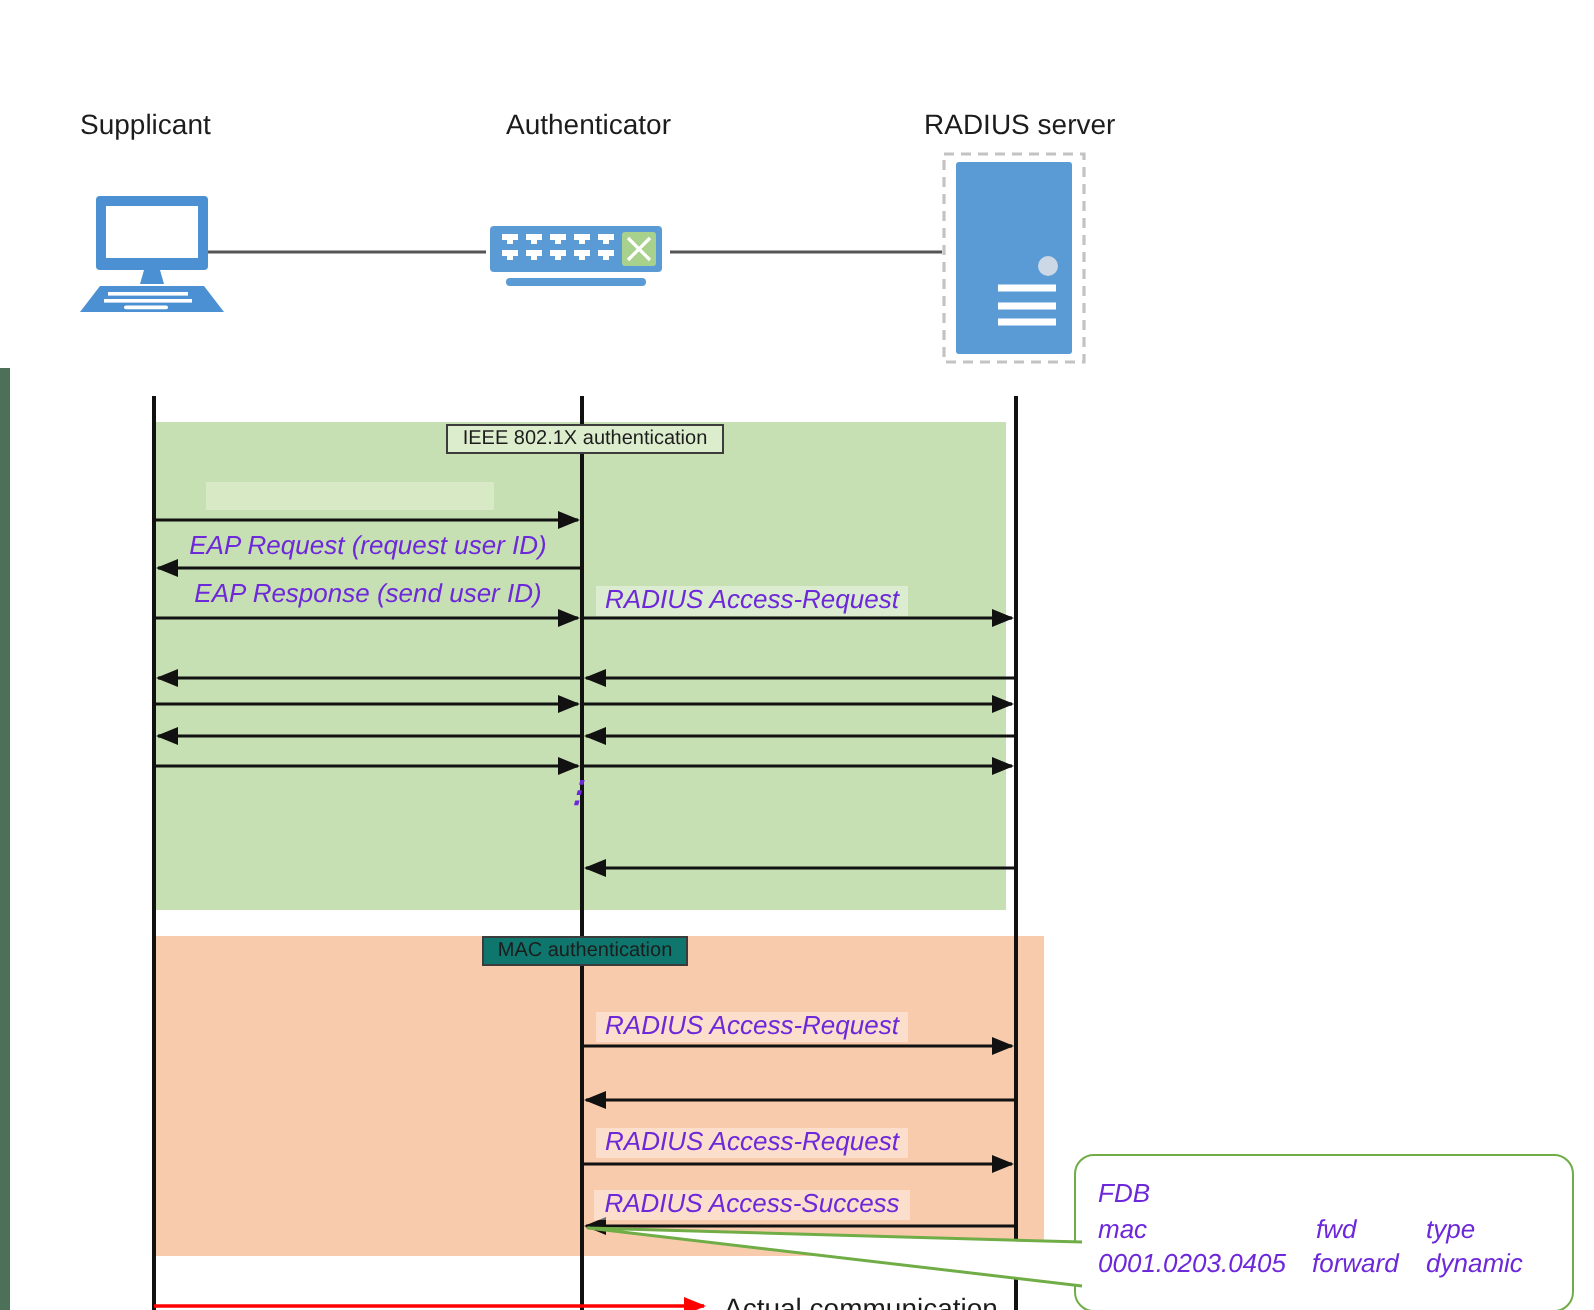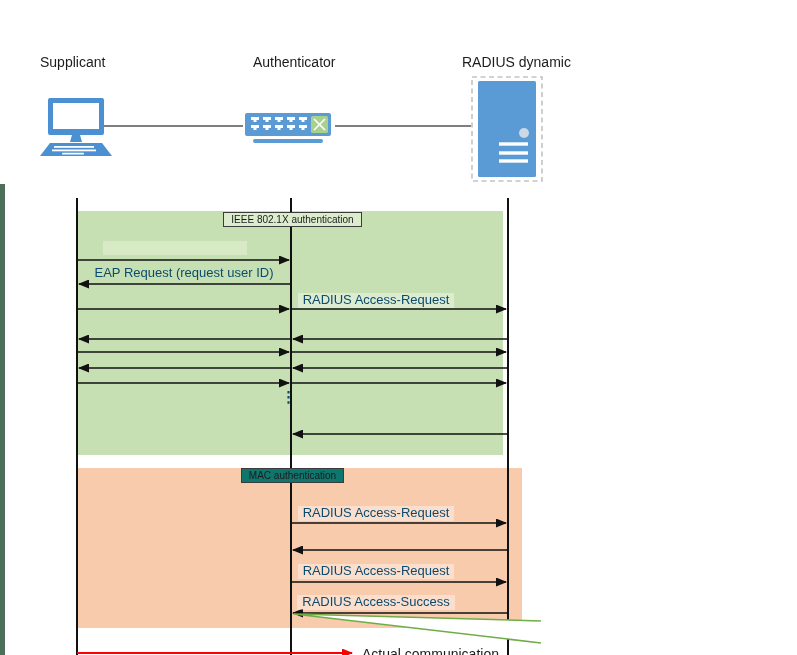--- a/index.html
+++ b/index.html
@@ -1,20 +1,20 @@
 <!DOCTYPE html>
 <html><head>
 <meta charset="utf-8">
 <style>
   html,body{margin:0;padding:0;background:#fff;}
   .page{position:relative;width:797px;height:655px;background:#fff;overflow:hidden;
         font-family:"Liberation Sans",sans-serif;color:#1c1c1c;margin-top:36px;}
   .abs{position:absolute;}
   .node-label{font-size:14px;white-space:nowrap;}
-  .lbl{font-size:13px;line-height:1.15;white-space:nowrap;color:#0c4a6e;}
+  .lbl{font-size:13px;line-height:1.15;white-space:nowrap;color:#6d28d9;font-style:italic;}
   .leftbar{left:0;top:148px;width:5px;height:507px;background:#4d7058;}
   .bg-green{left:77px;top:175px;width:426px;height:244px;background:#c6e0b4;z-index:0;}
   .bg-orange{left:77px;top:432px;width:445px;height:160px;background:#f8cbad;z-index:0;}
   .layer{z-index:1;left:0;top:0;}
   .msgrow{z-index:2;display:flex;justify-content:center;}
   .seg-left{left:77px;width:214px;}
   .seg-right{left:291px;width:170px;}
   .chip{padding:0 5px;background:rgba(255,255,255,0.38);}
   .titlewrap{left:77px;width:431px;display:flex;justify-content:center;z-index:2;}
   .titlebox{border:1px solid #3c3c3c;padding:1px 7px;font-size:10px;white-space:nowrap;}
@@ -30,21 +30,21 @@
 </style>
 </head>
 <body>
 
 <div class="page">
 
   <div class="abs leftbar"></div>
 
   <div class="abs node-label" style="left:40px;top:18px">Supplicant</div>
   <div class="abs node-label" style="left:253px;top:18px">Authenticator</div>
-  <div class="abs node-label" style="left:462px;top:18px">RADIUS dynamic</div>
+  <div class="abs node-label" style="left:462px;top:18px">RADIUS server</div>
 
   <svg class="abs" style="left:38px;top:60px" width="78" height="64" viewBox="0 0 78 64">
     <rect x="10" y="2" width="56" height="37" rx="2" fill="#4a90d2"></rect>
     <rect x="15" y="7" width="46" height="26" fill="#ffffff"></rect>
     <polygon points="34,39 42,39 44,46 32,46" fill="#4a90d2"></polygon>
     <polygon points="12,47 64,47 74,60 2,60" fill="#4a90d2"></polygon>
     <g fill="#ffffff">
       <rect x="16" y="50" width="40" height="1.8"></rect>
       <rect x="14" y="53.5" width="44" height="1.8"></rect>
       <rect x="24" y="56.8" width="22" height="1.8" rx="0.9"></rect>
@@ -147,33 +147,45 @@
   </div>
   <div class="abs titlewrap" style="top:432px">
     <span class="titlebox orange">MAC authentication</span>
   </div>
 
   <div class="abs blanklabel"></div>
 
   <div class="abs lbl msgrow seg-left" style="top:230px">
     <span>EAP Request (request user ID)</span>
   </div>
+  <div class="abs lbl msgrow seg-left" style="top:254px">
+    <span>EAP Response (send user ID)</span>
+  </div>
   <div class="abs lbl msgrow seg-right" style="top:257px">
     <span class="chip">RADIUS Access-Request</span>
   </div>
   <div class="abs lbl ellipsis">⋮</div>
   <div class="abs lbl msgrow seg-right" style="top:470px">
     <span class="chip">RADIUS Access-Request</span>
   </div>
   <div class="abs lbl msgrow seg-right" style="top:528px">
     <span class="chip">RADIUS Access-Request</span>
   </div>
   <div class="abs footer-label">Actual communication</div>
 
   <div class="abs lbl msgrow seg-right" style="top:559px">
     <span class="chip">RADIUS Access-Success</span>
   </div>
 
+  <div class="abs callout">
+    <div class="abs lbl" style="left:11px;top:12px">FDB</div>
+    <div class="abs lbl" style="left:11px;top:30px">mac</div>
+    <div class="abs lbl" style="left:120px;top:30px">fwd</div>
+    <div class="abs lbl" style="left:175px;top:30px">type</div>
+    <div class="abs lbl" style="left:11px;top:47px">0001.0203.0405</div>
+    <div class="abs lbl" style="left:118px;top:47px">forward</div>
+    <div class="abs lbl" style="left:175px;top:47px">dynamic</div>
+  </div>
   <svg class="abs pointer-layer" width="797" height="655" viewBox="0 0 797 655">
     <path d="M541,585 L294,578 L541,607" fill="#ffffff" stroke="#70ad47" stroke-width="1.5" stroke-linejoin="round"></path>
   </svg>
 
 </div>
 
 </body></html>

